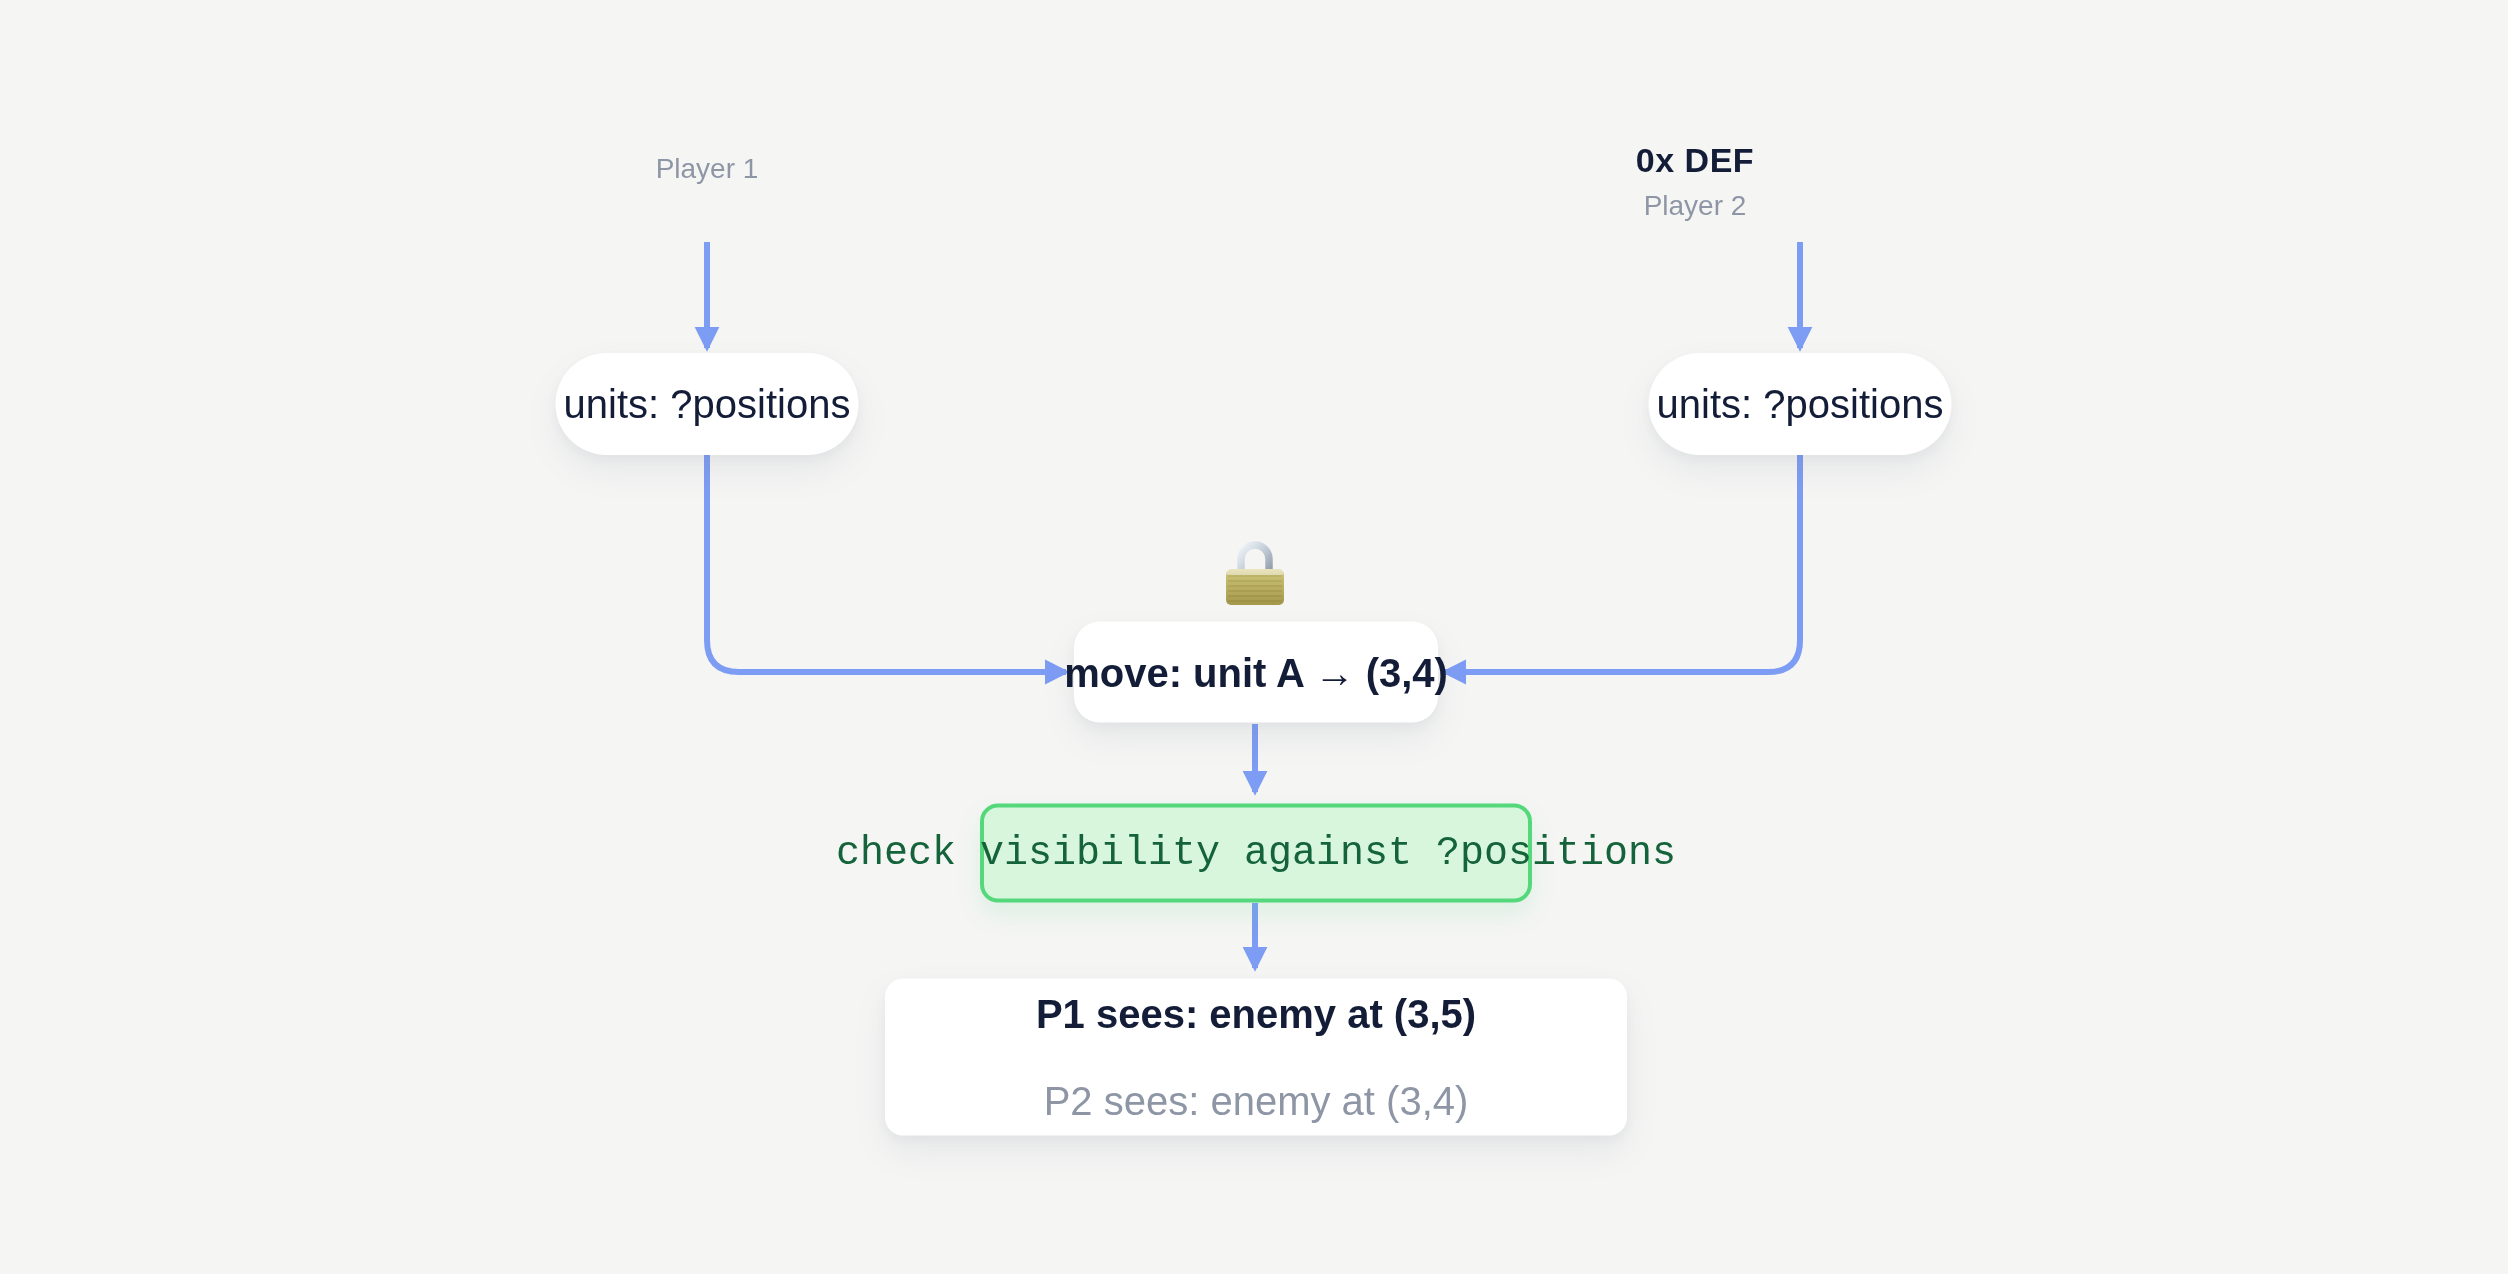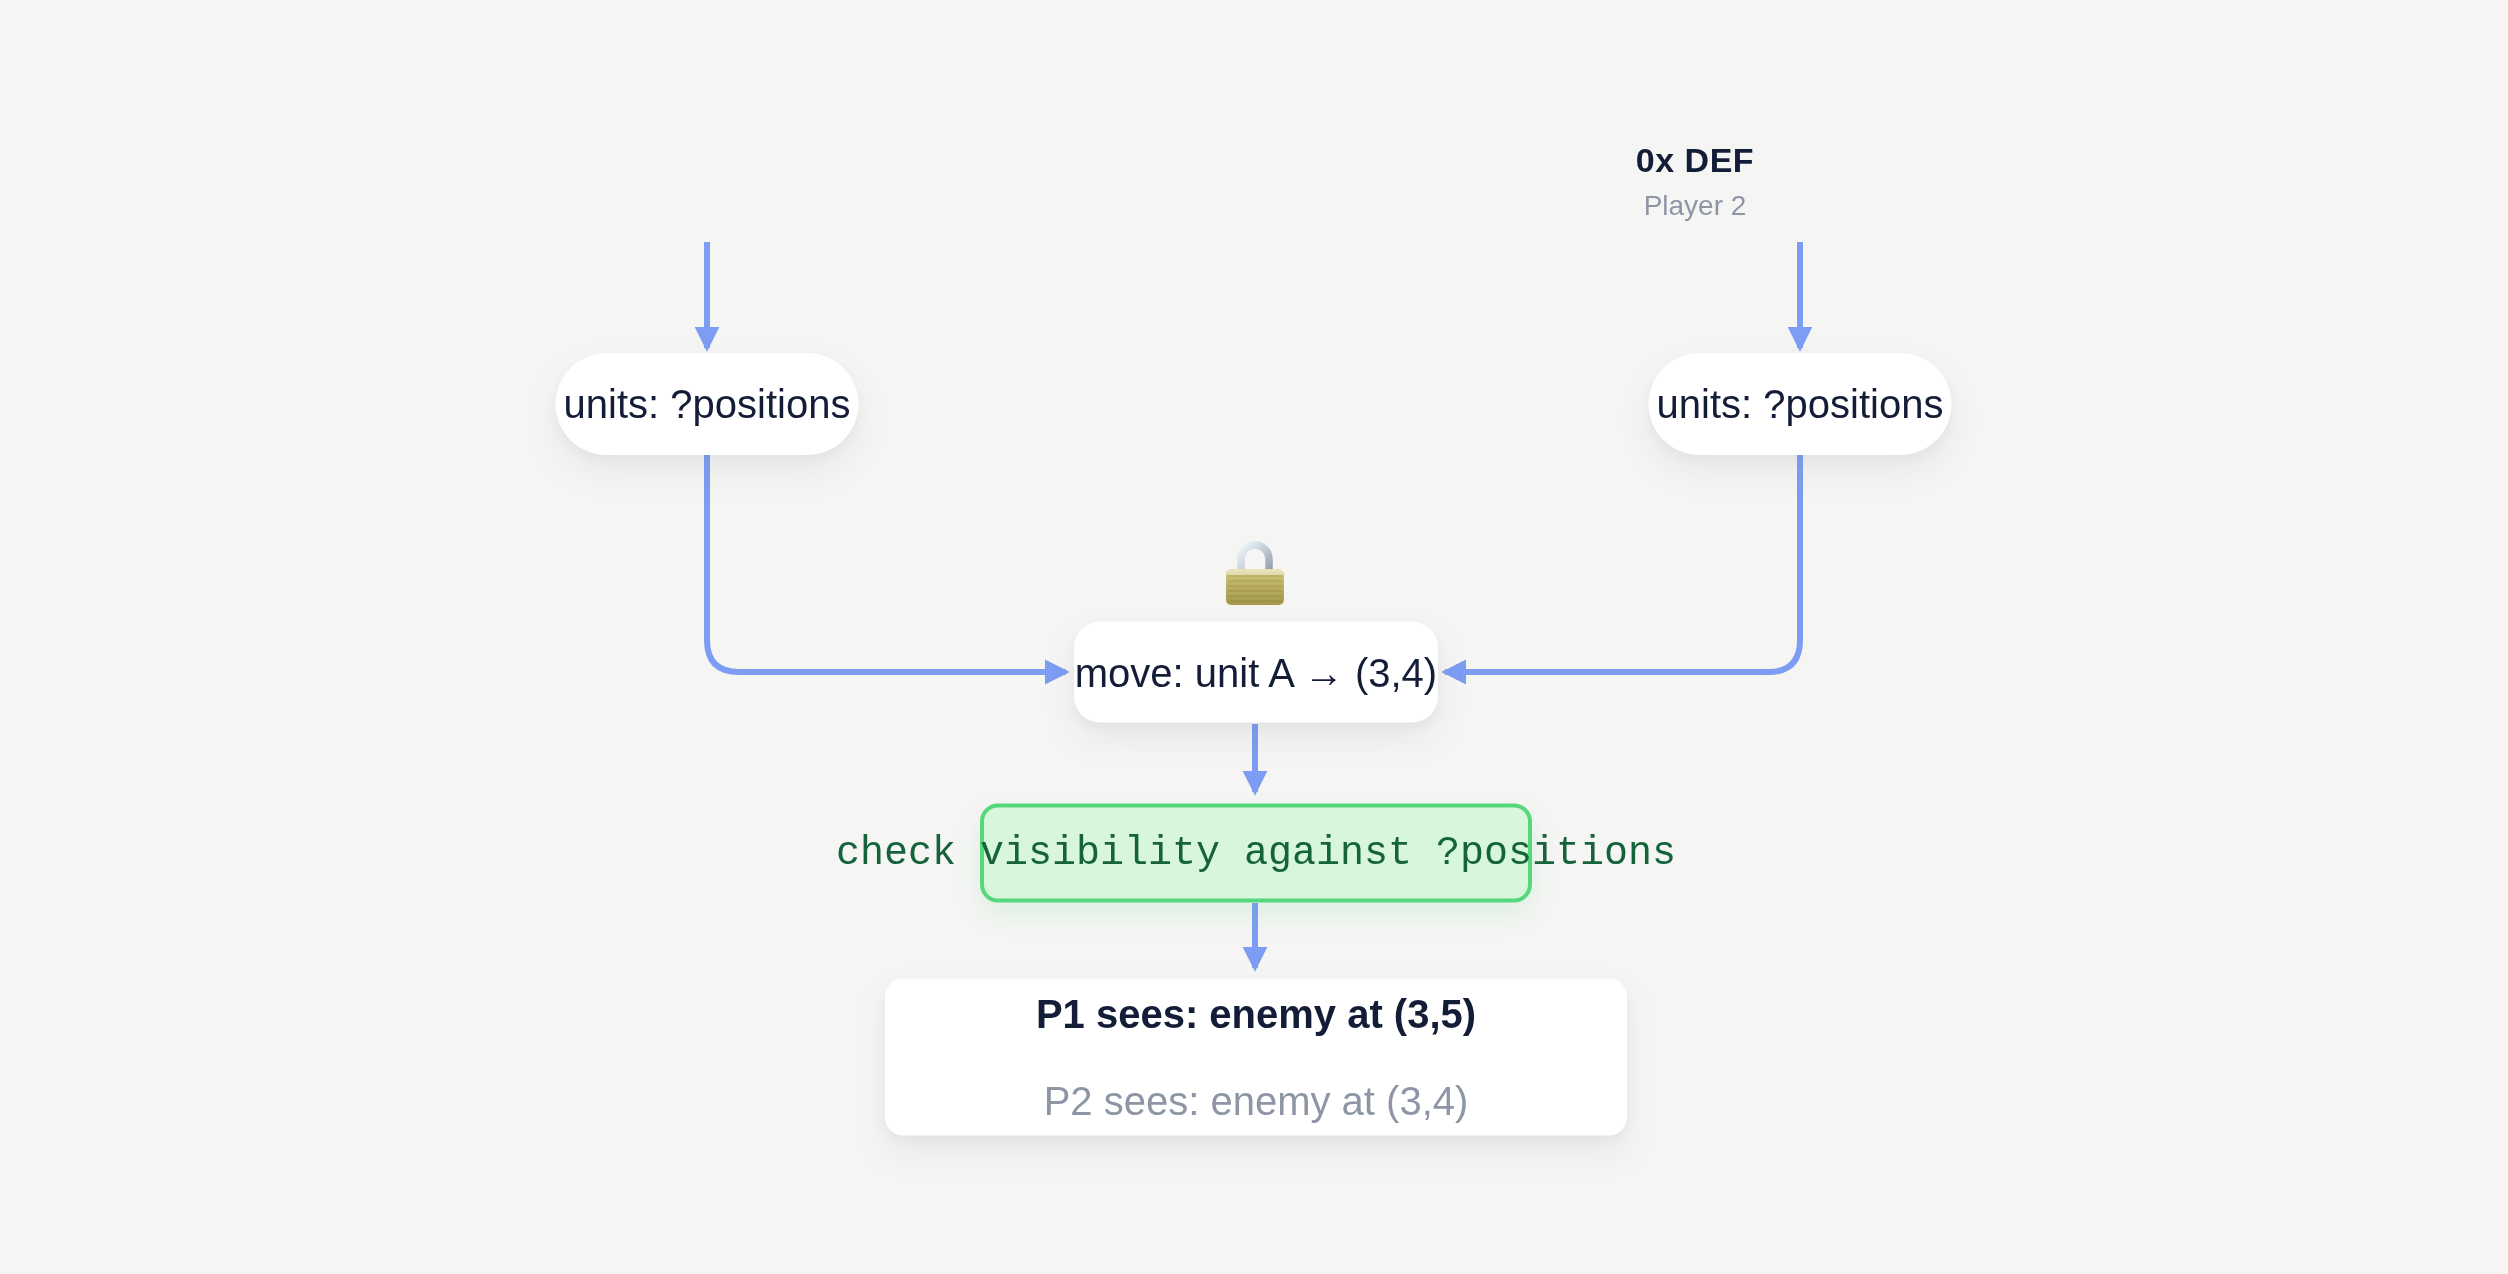--- a/index.html
+++ b/index.html
@@ -62,21 +62,21 @@
     align-items: center;
     justify-content: center;
     box-shadow: 0 16px 32px rgba(110, 120, 140, 0.10), 0 4px 10px rgba(110, 120, 140, 0.06);
     color: var(--ink, #141d38);
     font-size: 40px;
     font-weight: 500;
     white-space: nowrap;
     line-height: 1.15;
   }
   .node.pill   { border-radius: 999px; }
-  .node.move   { border-radius: 26px; }
+  .node.move   { border-radius: 26px; font-weight: bold; }
   .node.check {
     background: var(--mintBg, #d8f6dc);
     border: 4px solid var(--mintBorder, #55d87b);
     border-radius: 18px;
     color: var(--mintText, #14633a);
     box-shadow: 0 12px 24px rgba(85, 216, 123, 0.14);
     font-family: Liberation Mono, monospace;
   }
   .node.result {
     border-radius: 18px;
@@ -102,20 +102,21 @@
     </defs>
     <path d="M707 242 V348" marker-end="url(#arr)"></path>
     <path d="M1800 242 V348" marker-end="url(#arr)"></path>
     <path d="M707 455 V640 Q707 672 739 672 H1066" marker-end="url(#arr)"></path>
     <path d="M1800 455 V640 Q1800 672 1768 672 H1445" marker-end="url(#arr)"></path>
     <path d="M1255 724 V792" marker-end="url(#arr)"></path>
     <path d="M1255 903 V968" marker-end="url(#arr)"></path>
   </svg>
 
   <div class="party" style="left:707px; top:142px;">
+    <div class="player">Player 1</div>
   </div>
 
   <div class="party" style="left:1695px; top:142px;">
     <div class="address">0x DEF</div>
     <div class="player">Player 2</div>
   </div>
 
   <div class="node pill" style="left:707px; top:404px; width:303px; height:102px;">
     <span>units: ?positions</span>
   </div>

